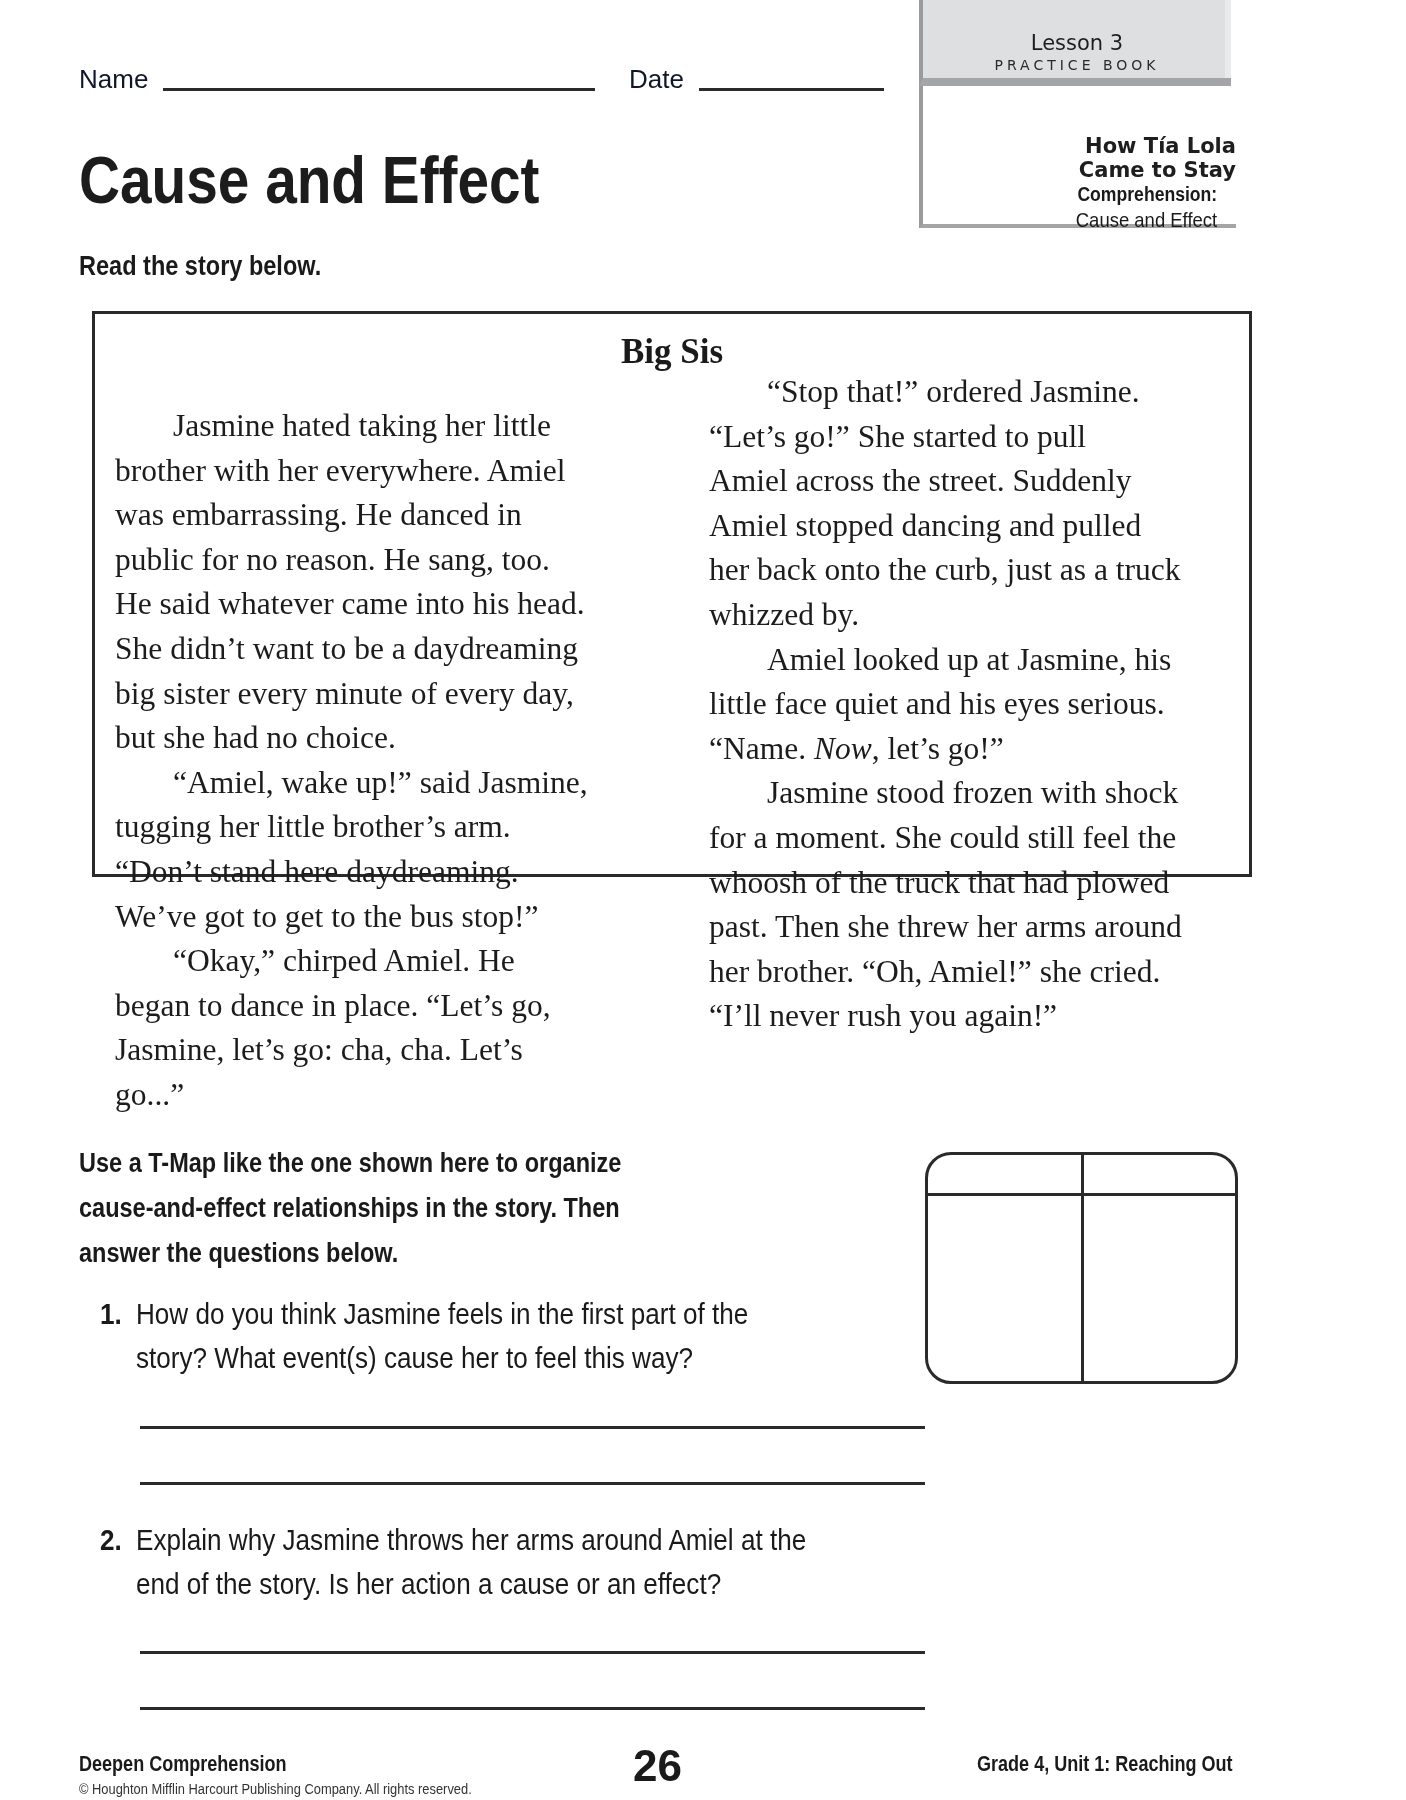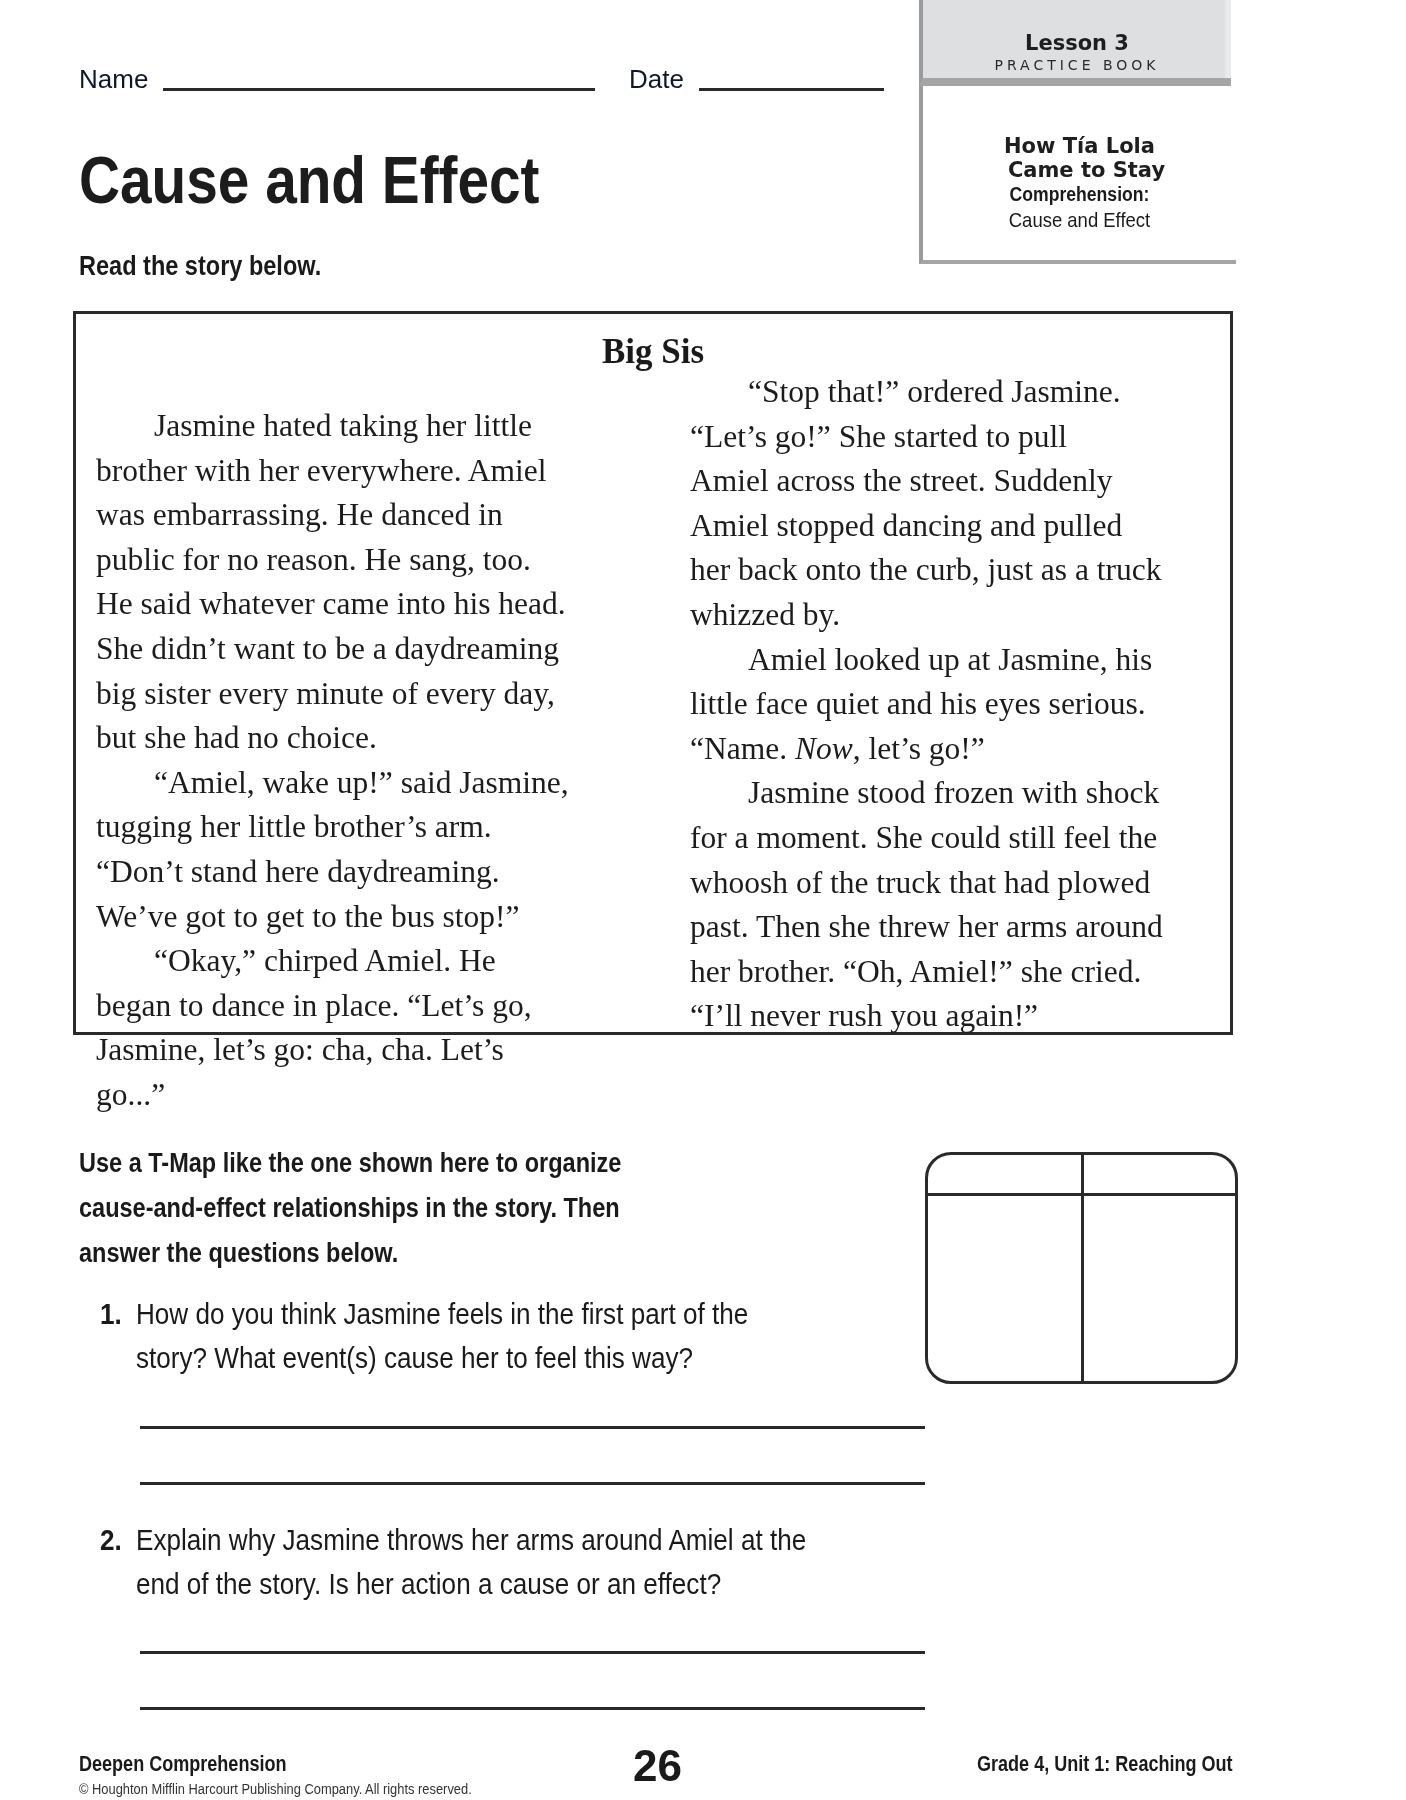--- a/index.html
+++ b/index.html
@@ -6,32 +6,32 @@
   body { width: 1406px; height: 1800px; position: relative; overflow: hidden; color: #1a1a1a; font-family: "Liberation Sans", sans-serif; }
   .abs { position: absolute; }
 
   
   .field-label { font-size: 26px; color: #0f172a; }
   .field-line { height: 0; border-bottom: 3px solid #2a2a2a; }
 
   
   .lesson-tab { left: 919px; top: 0; width: 312px; height: 86px; background: #dedfe0; border-left: 4px solid #9a9b9c; border-bottom: 8px solid #a4a5a6; box-sizing: border-box; text-align: center; }
   .lesson-tab .shade { position: absolute; right: 0; top: 0; width: 6px; height: 100%; background: #e9eaeb; }
-  .lesson-title { font-family: "DejaVu Sans", sans-serif; font-weight: bold; font-size: 21px; margin-top: 31px; color: #1e1e1e; }
+  .lesson-title { font-family: "DejaVu Sans", sans-serif; font-weight: normal; font-size: 21px; margin-top: 31px; color: #1e1e1e; }
   .lesson-sub { font-family: "DejaVu Sans", sans-serif; font-size: 14px; letter-spacing: 4px; color: #2a2a2a; margin-top: 2px; }
-  .info-box { left: 919px; top: 86px; width: 317px; height: 178px; border-left: 4px solid #9a9b9c; border-bottom: 4px solid #a4a5a6; box-sizing: border-box; text-align: center; }
+  .info-box { left: 919px; top: 86px; width: 317px; height: 142px; border-left: 4px solid #9a9b9c; border-bottom: 4px solid #a4a5a6; box-sizing: border-box; text-align: right; }
   .info-title { font-family: "DejaVu Sans", sans-serif; font-weight: bold; font-size: 21px; line-height: 24px; margin-top: 48px; color: #1e1e1e; }
   .info-sub { font-family: "Liberation Sans", sans-serif; font-weight: bold; font-size: 20px; line-height: 25px; transform: scaleX(0.88); }
   .info-skill { font-family: "Liberation Sans", sans-serif; font-size: 21px; line-height: 25px; transform: scaleX(0.88); }
 
   .page-title { left: 79px; top: 142px; font-family: "Liberation Sans", sans-serif; font-weight: bold; font-size: 66px; letter-spacing: 0px; transform-origin: left top; transform: scaleX(0.86); color: #1c1c1c; }
   .directions { left: 79px; top: 250px; font-weight: bold; font-size: 28px; transform-origin: left top; transform: scaleX(0.84); }
 
   
-  .story-box { left: 73px; top: 311px; width: 1160px; height: 724px; border: 3px solid #2a2a2a; box-sizing: border-box; }
+  .story-box { left: 92px; top: 311px; width: 1160px; height: 566px; border: 3px solid #2a2a2a; box-sizing: border-box; }
   .story-title { position: absolute; left: 0; right: 0; top: 18px; text-align: center; font-family: "Liberation Serif", serif; font-weight: bold; font-size: 35px; }
   .story-col { position: absolute; top: 56px; font-family: "Liberation Serif", serif; font-size: 31.5px; line-height: 44.6px; white-space: nowrap; color: #1c1c1c; }
   .story-col.left { left: 20px; margin-top: 34px; }
   .story-col.right { left: 614px; }
   .story-line { display: block; }
   .story-line.indent { padding-left: 58px; }
 
   
   .instructions { left: 79px; top: 1140px; font-weight: bold; font-size: 28px; line-height: 45px; transform-origin: left top; transform: scaleX(0.84); white-space: nowrap; }
   .question { left: 100px; font-size: 29px; line-height: 44px; transform-origin: left top; transform: scaleX(0.9); white-space: nowrap; }

